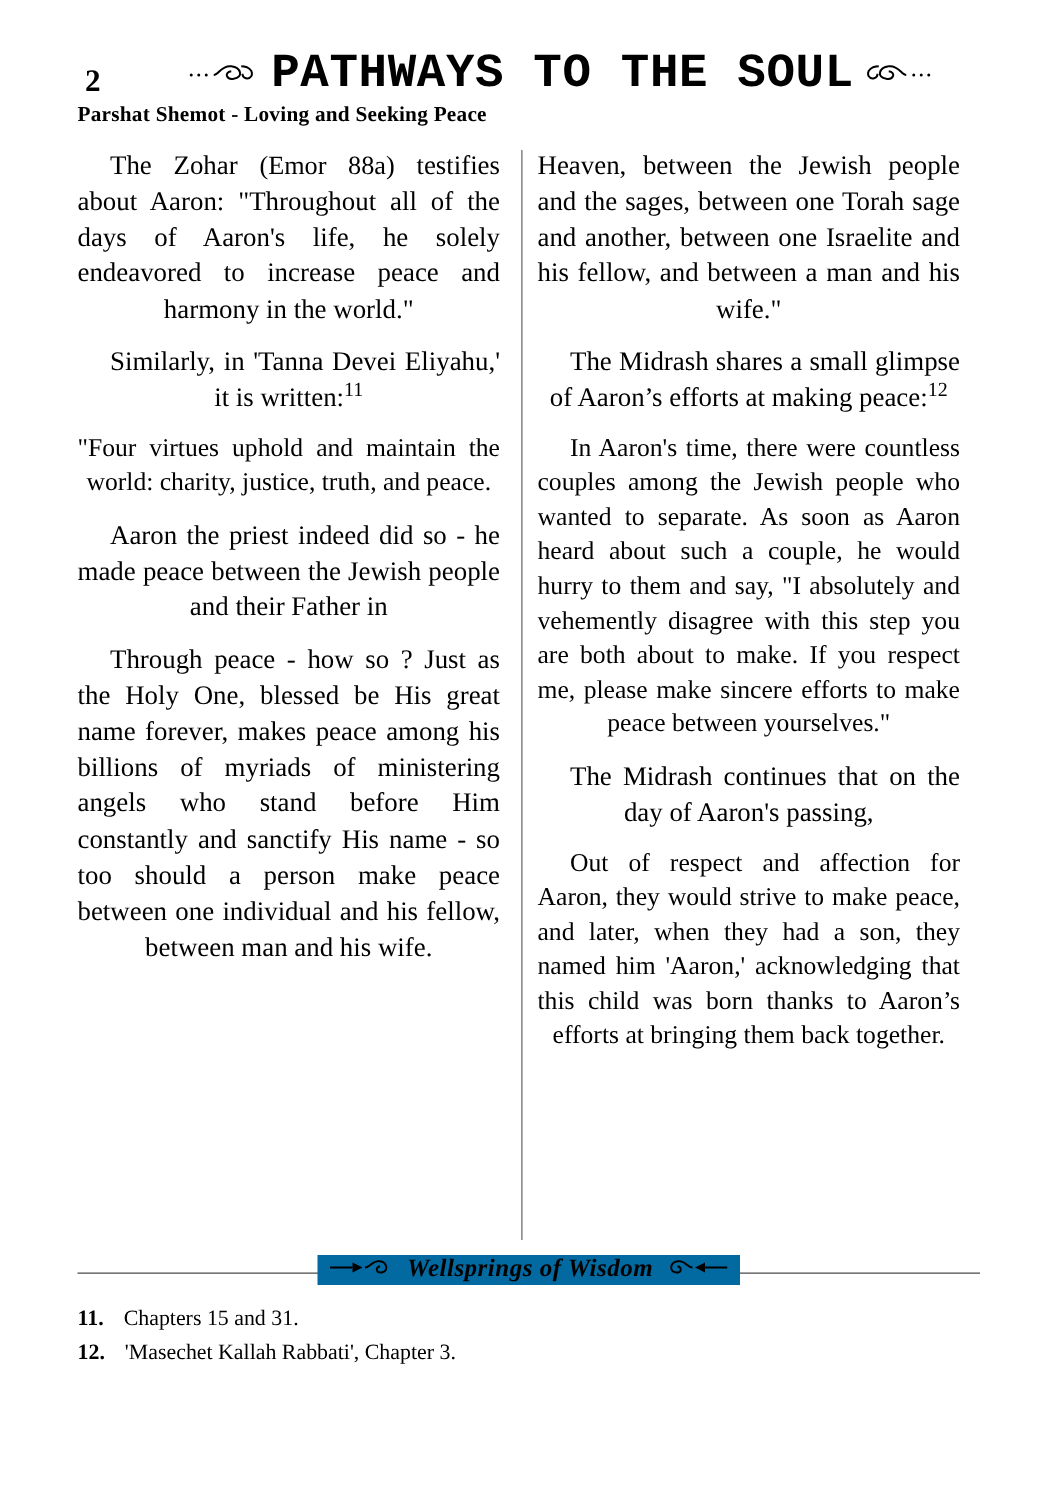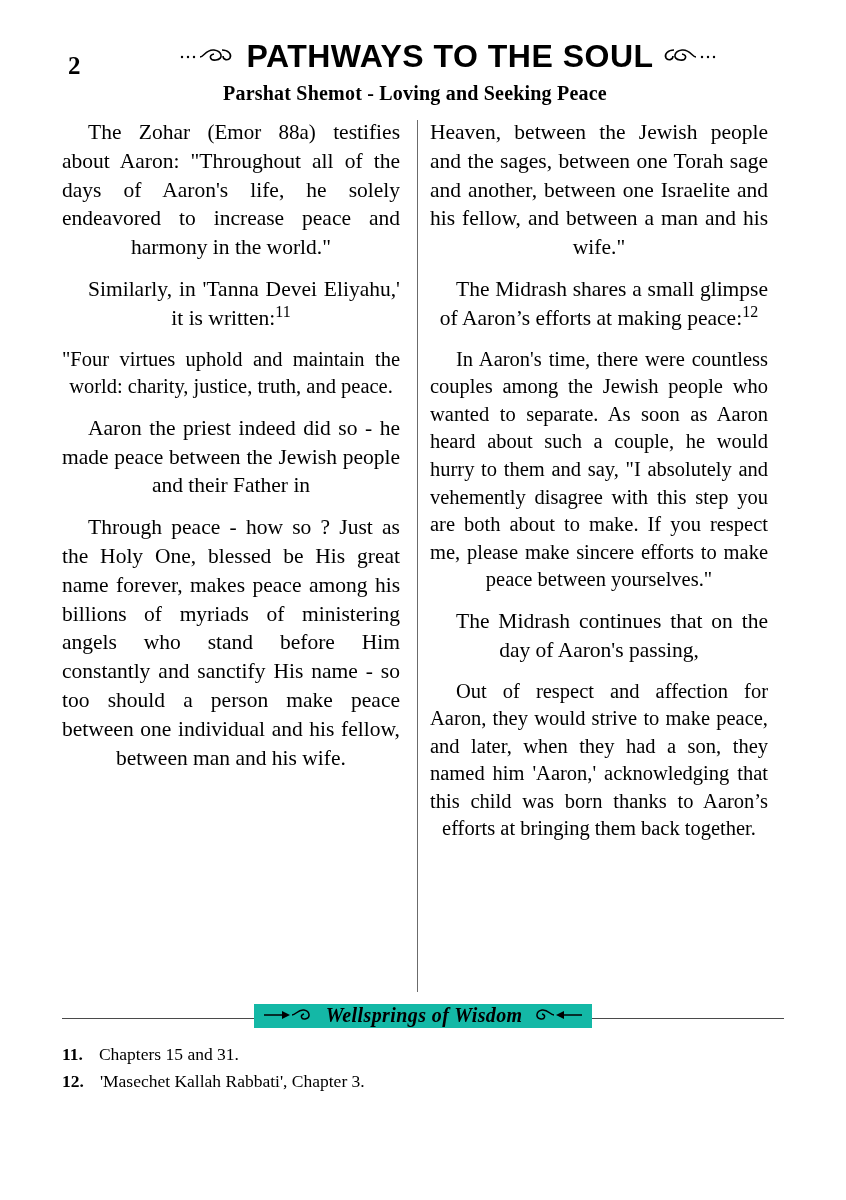--- a/index.html
+++ b/index.html
@@ -46,35 +46,34 @@
     text-align: center;
     white-space: nowrap;
   }
   .orn-left, .orn-right {
     font-family: "DejaVu Serif", serif;
     font-size: 22px;
     vertical-align: middle;
     letter-spacing: 1px;
   }
   .head-title {
-    font-family: Liberation Sans, sans-serif;
-    font-weight: bold;
-    font-size: 32px;
+    font-family: Liberation Mono, monospace;
+    font-weight: bold;
+    font-size: 38px;
     letter-spacing: 0.5px;
     vertical-align: middle;
   }
   .subtitle {
     position: absolute;
     left: 0;
     right: 16px;
     top: 44px;
-    text-align: center;
-    font-family: "Liberation Serif", serif;
-    font-weight: bold;
-    font-size: 20px;
+    font-family: "Liberation Serif", serif;
+    font-weight: bold;
+    font-size: 17px;
     letter-spacing: 0.2px;
   }
 
   
   .columns {
     position: relative;
     margin: 18px 62px 0 62px;
     height: 880px;
   }
   .col {
@@ -128,21 +127,21 @@
     left: 0;
     right: 0;
     height: 1px;
     background: #4a4a4a;
   }
   .foot-sep .badge {
     position: absolute;
     left: 50%;
     top: 0;
     transform: translateX(-50%);
-    background: #14b8a6;
+    background: #0369a1;
     padding: 0 10px;
     white-space: nowrap;
     font-family: "Liberation Serif", serif;
     font-size: 20px;
     font-style: italic;
     font-weight: bold;
     letter-spacing: 0.4px;
   }
   .foot-sep .badge .orn-left,
   .foot-sep .badge .orn-right {

